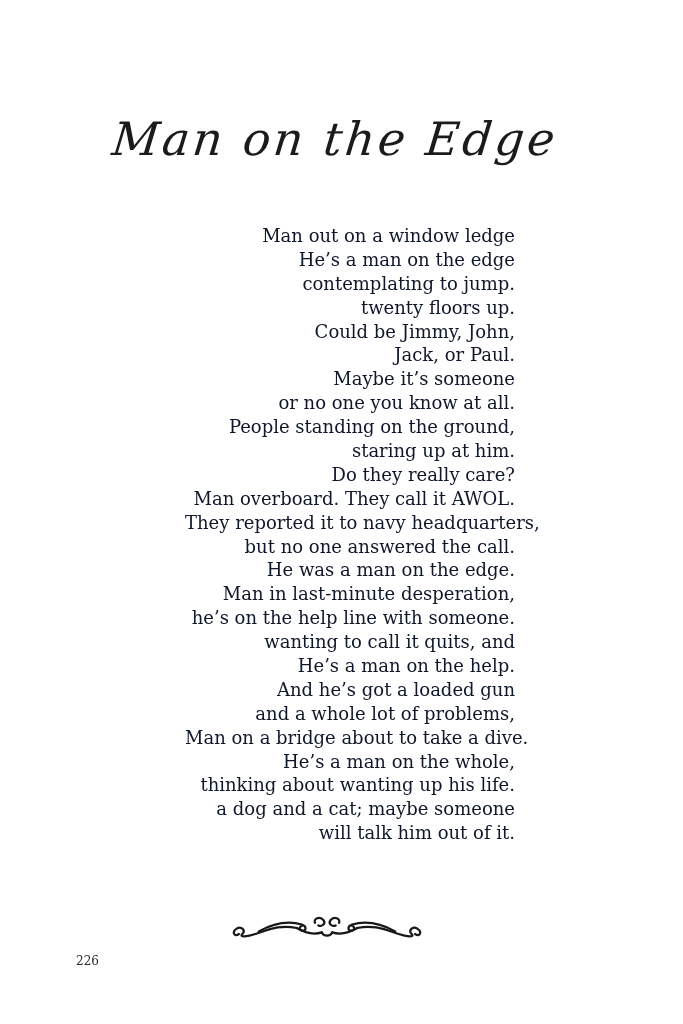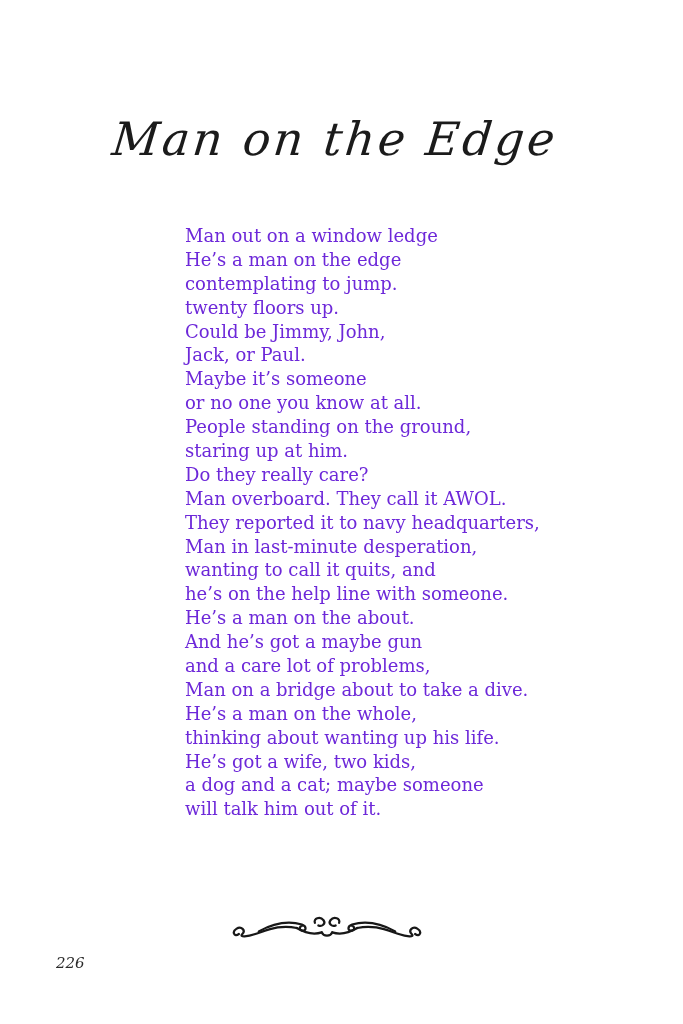--- a/index.html
+++ b/index.html
@@ -31,41 +31,41 @@
     color: #1b1b1b;
     transform: skewX(-6deg);
   }
   .poem {
     position: absolute;
     left: 185px;
     top: 224px;
     width: 330px;
     font-size: 18px;
     line-height: 23.9px;
-    color: #6d28d9;
+    color: #0f172a;
     white-space: nowrap;
+    text-align: right;
   }
   .poem-line {
     height: 23.9px;
   }
   .ornament {
     position: absolute;
     top: 910px;
     left: 327px;
     transform: translateX(-50%);
     width: 190px;
     height: 36px;
   }
   .page-number {
     position: absolute;
-    left: 56px;
+    left: 76px;
     top: 954px;
-    font-size: 15px;
+    font-size: 12px;
     color: #2a2a2a;
-    font-style: italic;
   }
 </style>
 </head>
 <body>
 
 <div class="page">
 
   <h1 class="title">Man on the Edge</h1>
 
   <div class="poem">
@@ -75,30 +75,31 @@
       <div class="poem-line">twenty floors up.</div>
       <div class="poem-line">Could be Jimmy, John,</div>
       <div class="poem-line">Jack, or Paul.</div>
       <div class="poem-line">Maybe it’s someone</div>
       <div class="poem-line">or no one you know at all.</div>
       <div class="poem-line">People standing on the ground,</div>
       <div class="poem-line">staring up at him.</div>
       <div class="poem-line">Do they really care?</div>
       <div class="poem-line">Man overboard. They call it AWOL.</div>
       <div class="poem-line">They reported it to navy headquarters,</div>
+      <div class="poem-line">but no one answered the call.</div>
+      <div class="poem-line">He was a man on the edge.</div>
       <div class="poem-line">Man in last-minute desperation,</div>
+      <div class="poem-line">he’s on the help line with someone.</div>
       <div class="poem-line">wanting to call it quits, and</div>
-      <div class="poem-line">he’s on the help line with someone.</div>
-      <div class="poem-line">He’s a man on the about.</div>
-      <div class="poem-line">And he’s got a maybe gun</div>
-      <div class="poem-line">and a care lot of problems,</div>
+      <div class="poem-line">He’s a man on the help.</div>
+      <div class="poem-line">And he’s got a loaded gun</div>
+      <div class="poem-line">and a whole lot of problems,</div>
       <div class="poem-line">Man on a bridge about to take a dive.</div>
       <div class="poem-line">He’s a man on the whole,</div>
       <div class="poem-line">thinking about wanting up his life.</div>
-      <div class="poem-line">He’s got a wife, two kids,</div>
       <div class="poem-line">a dog and a cat; maybe someone</div>
       <div class="poem-line">will talk him out of it.</div>
     </div>
 
   <div class="ornament">
     <svg viewBox="0 0 220 40" width="190" height="36" aria-hidden="true">
       <g stroke="#181818" fill="none" stroke-width="2.6" stroke-linecap="round">
 
         <g>
           <path d="M8,27 C2,31 0,24 5,21 C11,17 16,23 12,27 C8,31 18,30 27,27 C45,21 57,16 75,20"></path>

